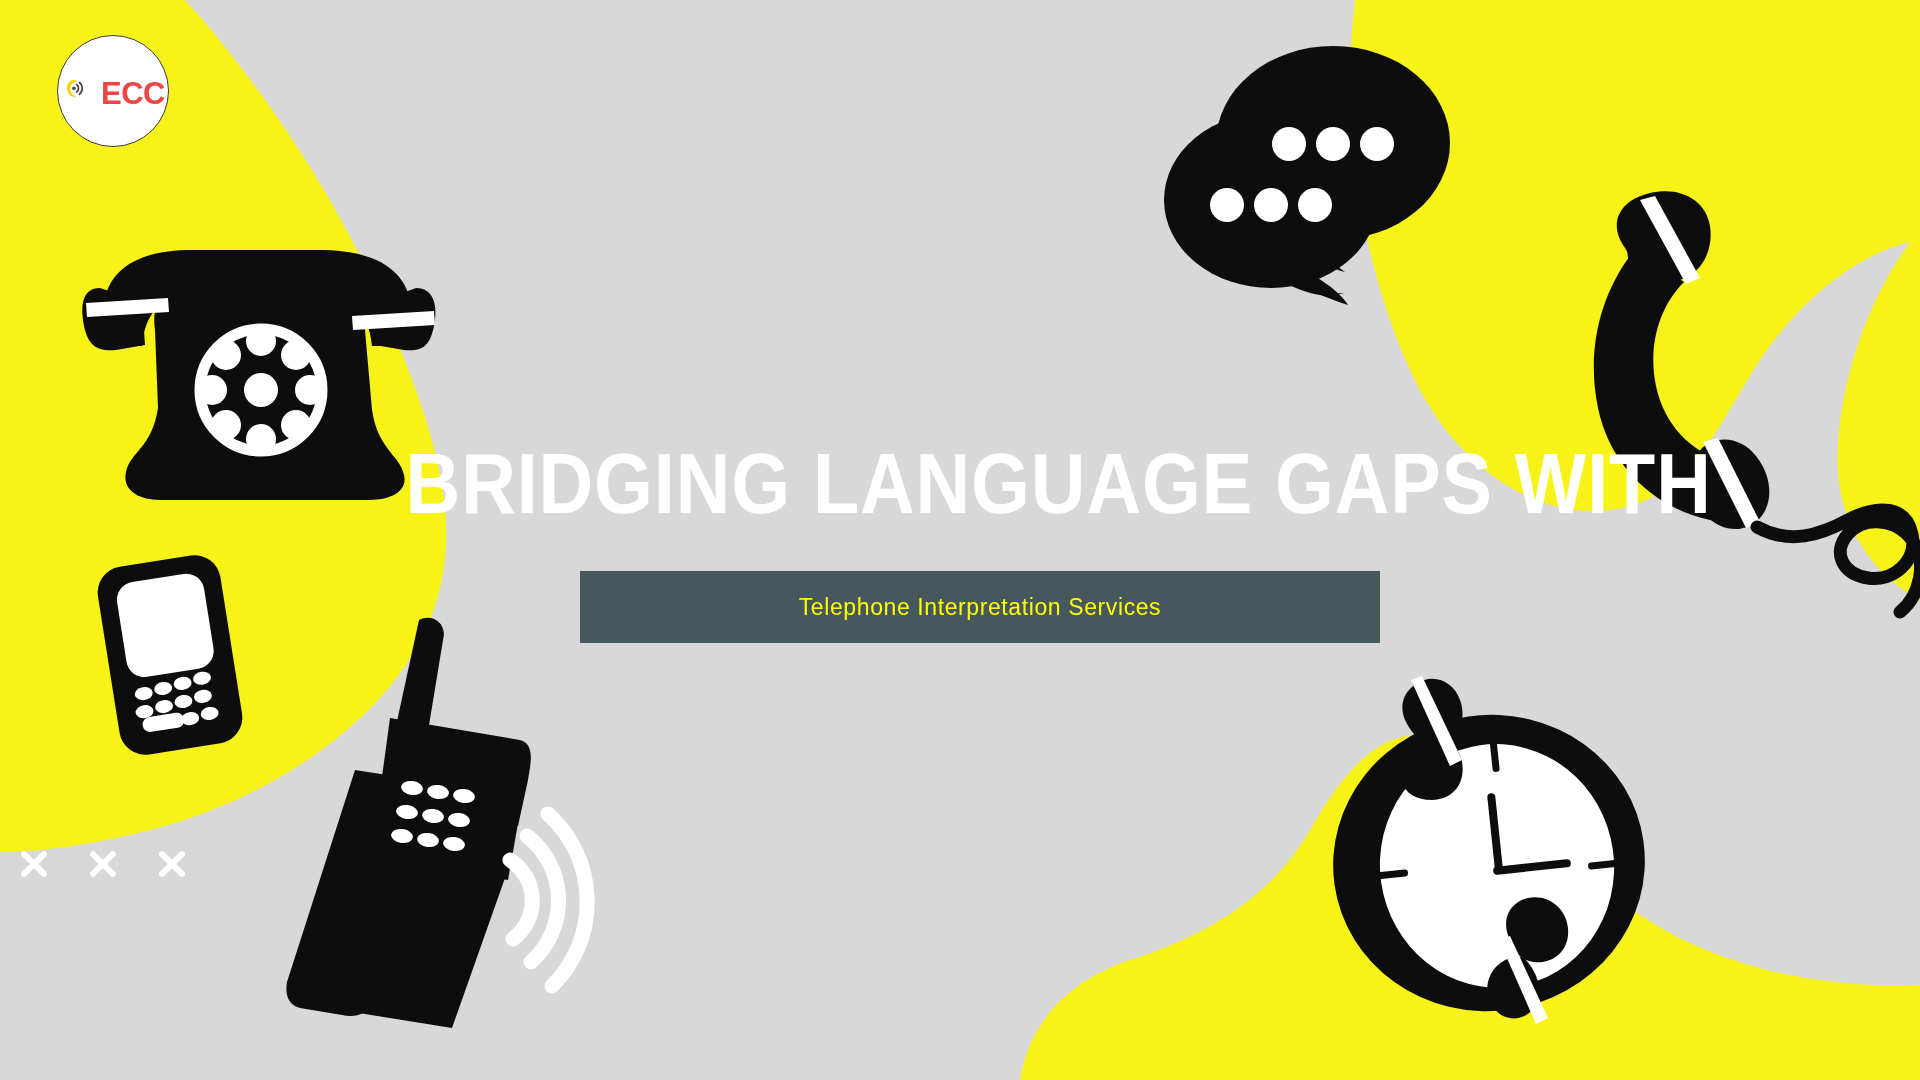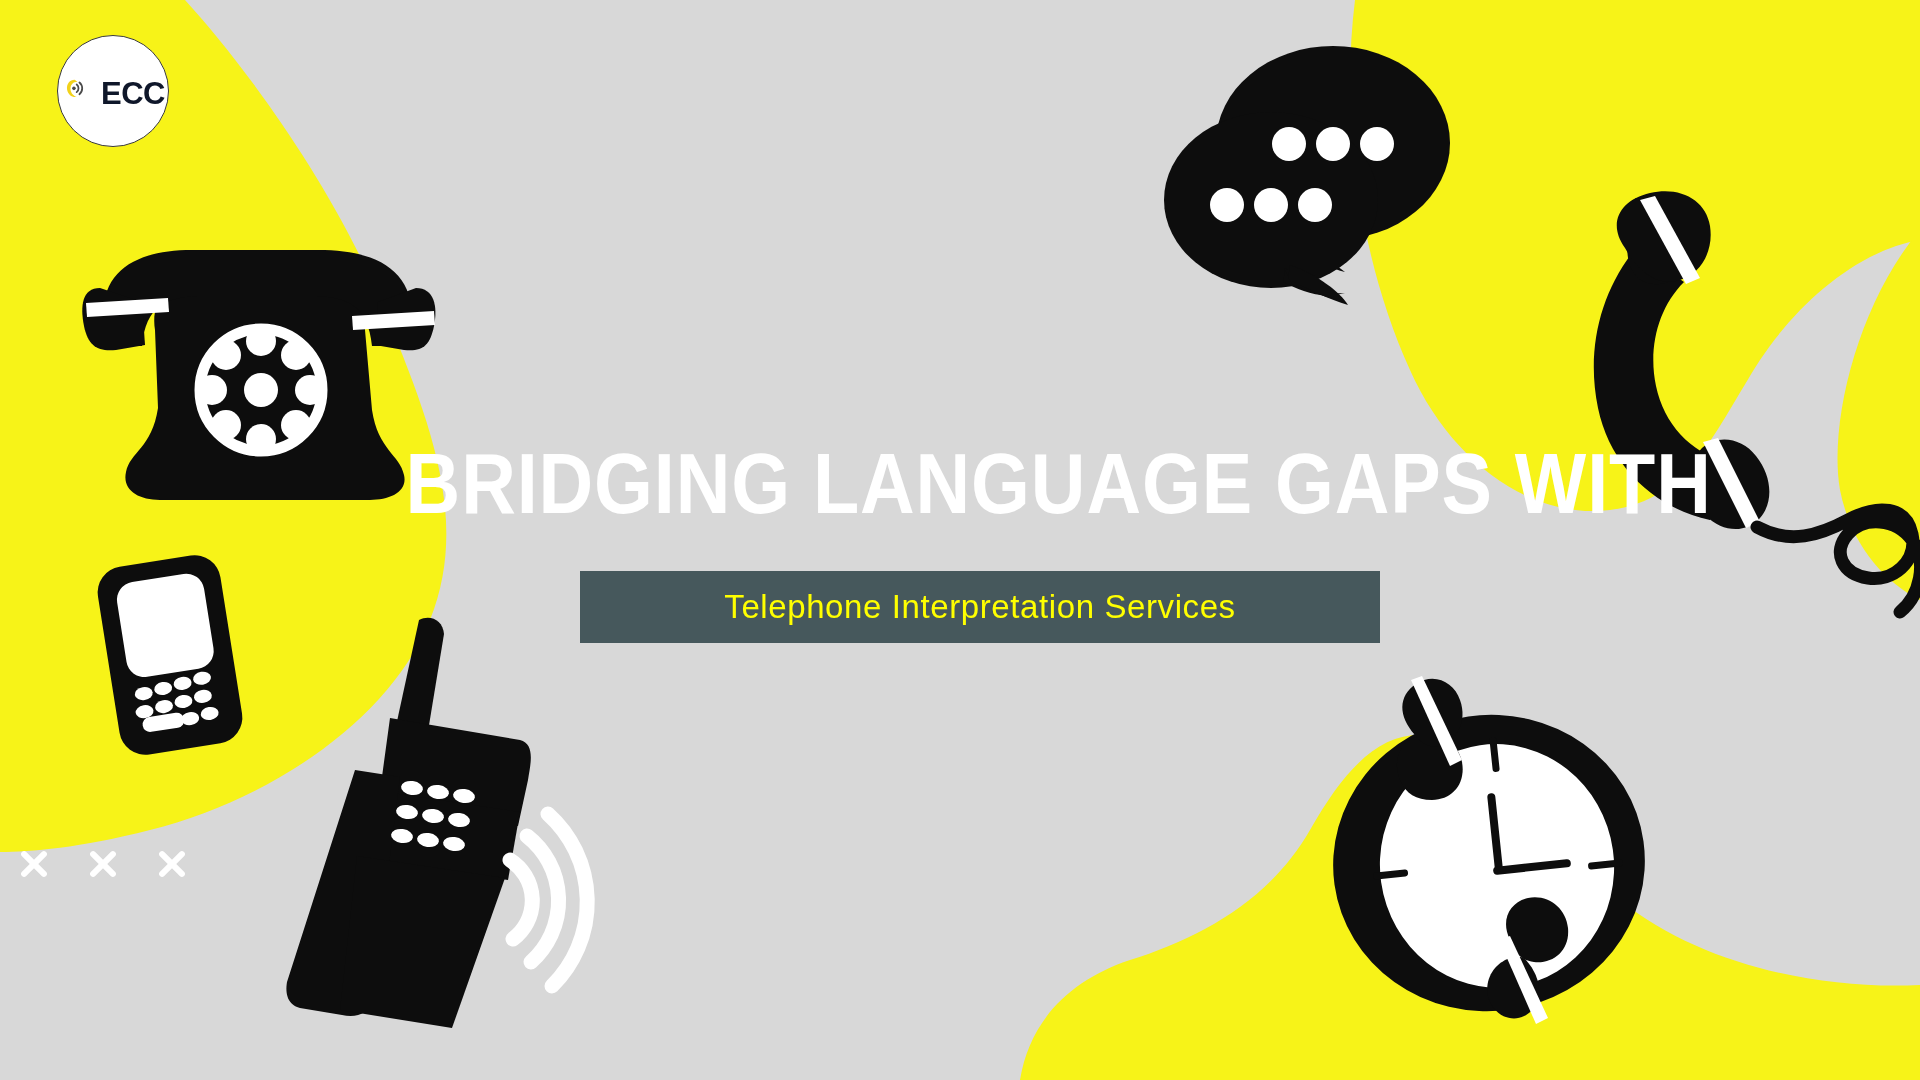--- a/index.html
+++ b/index.html
@@ -47,21 +47,21 @@
     width: 22px;
     height: 22px;
     margin-right: -2px;
     transform: translateY(-5px);
   }
   #logo-text {
     font-family: "Liberation Sans", sans-serif;
     font-weight: bold;
     font-size: 31px;
     letter-spacing: -0.5px;
-    color: #0f172a;
+    color: #ef4444;
     line-height: 1;
     margin-left: 16px;
   }
   
   #title-block {
     position: absolute;
     left: 0;
     top: 10px;
     width: 1920px;
     height: 1080px;
@@ -91,21 +91,21 @@
     width: 800px;
     height: 72px;
     background: #46585c;
     display: flex;
     align-items: center;
     justify-content: center;
   }
   #subtitle-text {
     color: #ffff00;
     font-family: "Liberation Sans", sans-serif;
-    font-size: 33px;
+    font-size: 23px;
     font-weight: normal;
     letter-spacing: 0.6px;
     white-space: nowrap;
   }
   
   #x-row {
     position: absolute;
     left: 18px;
     top: 848px;
     display: flex;

